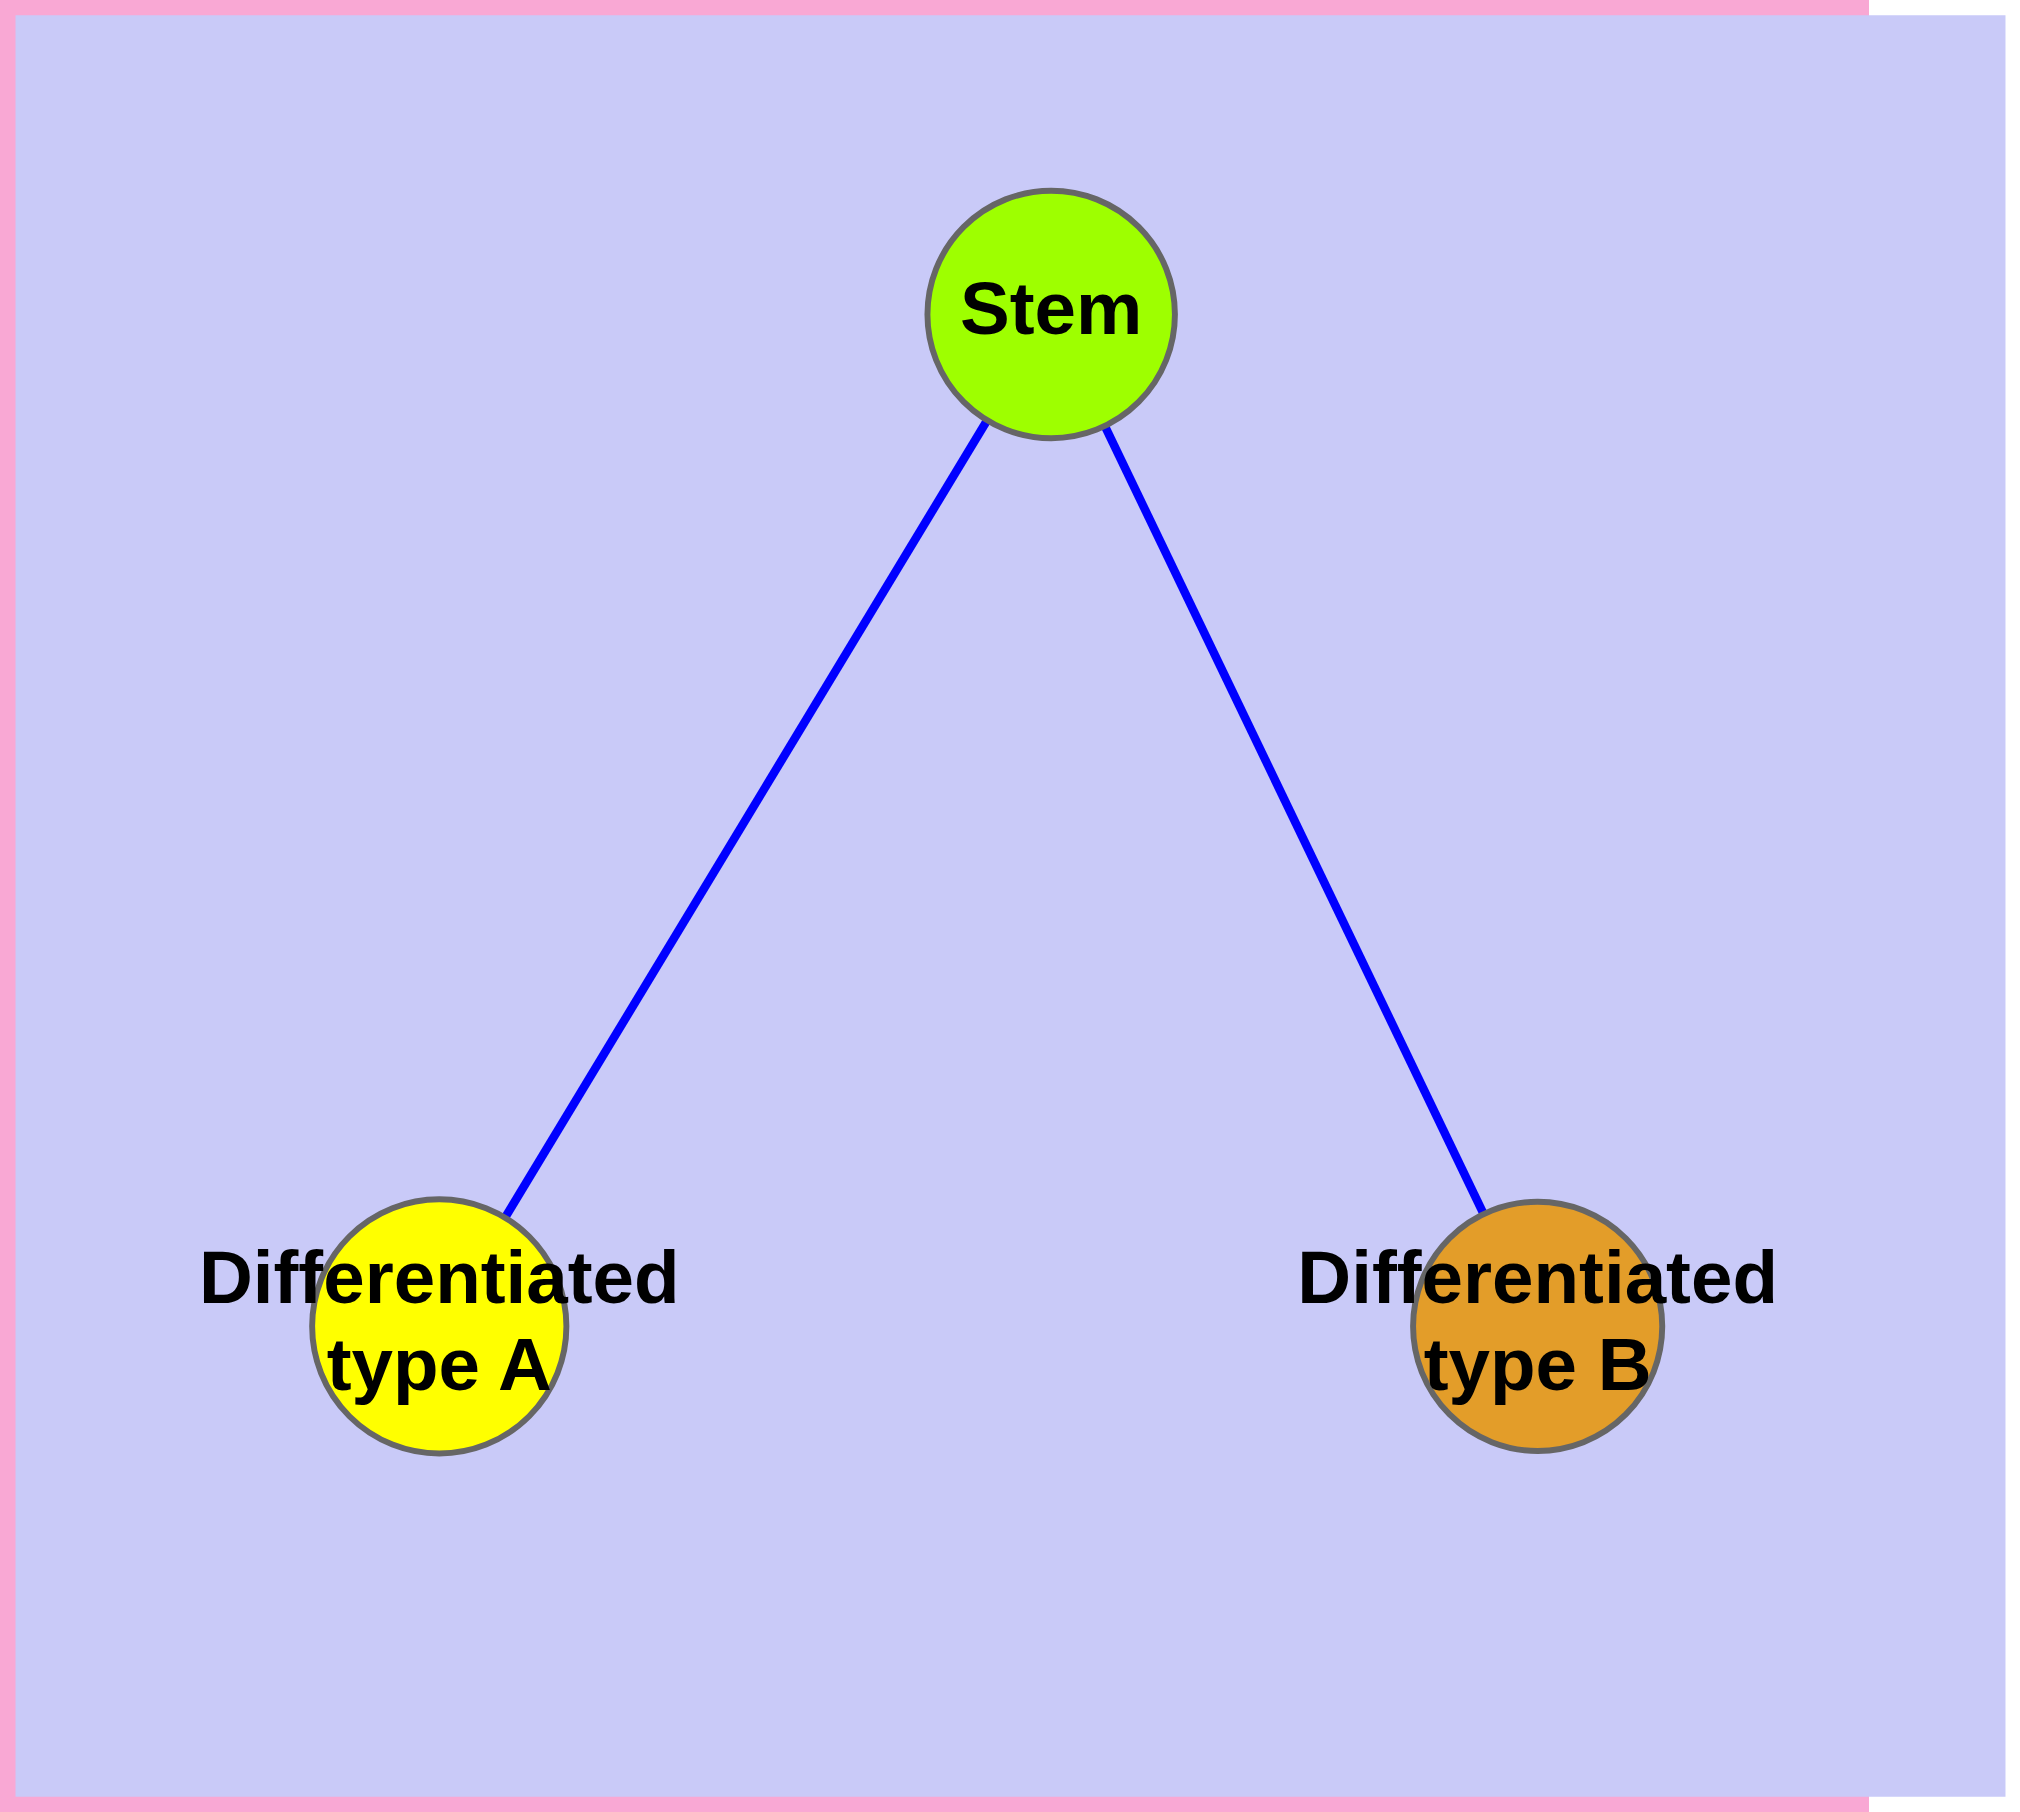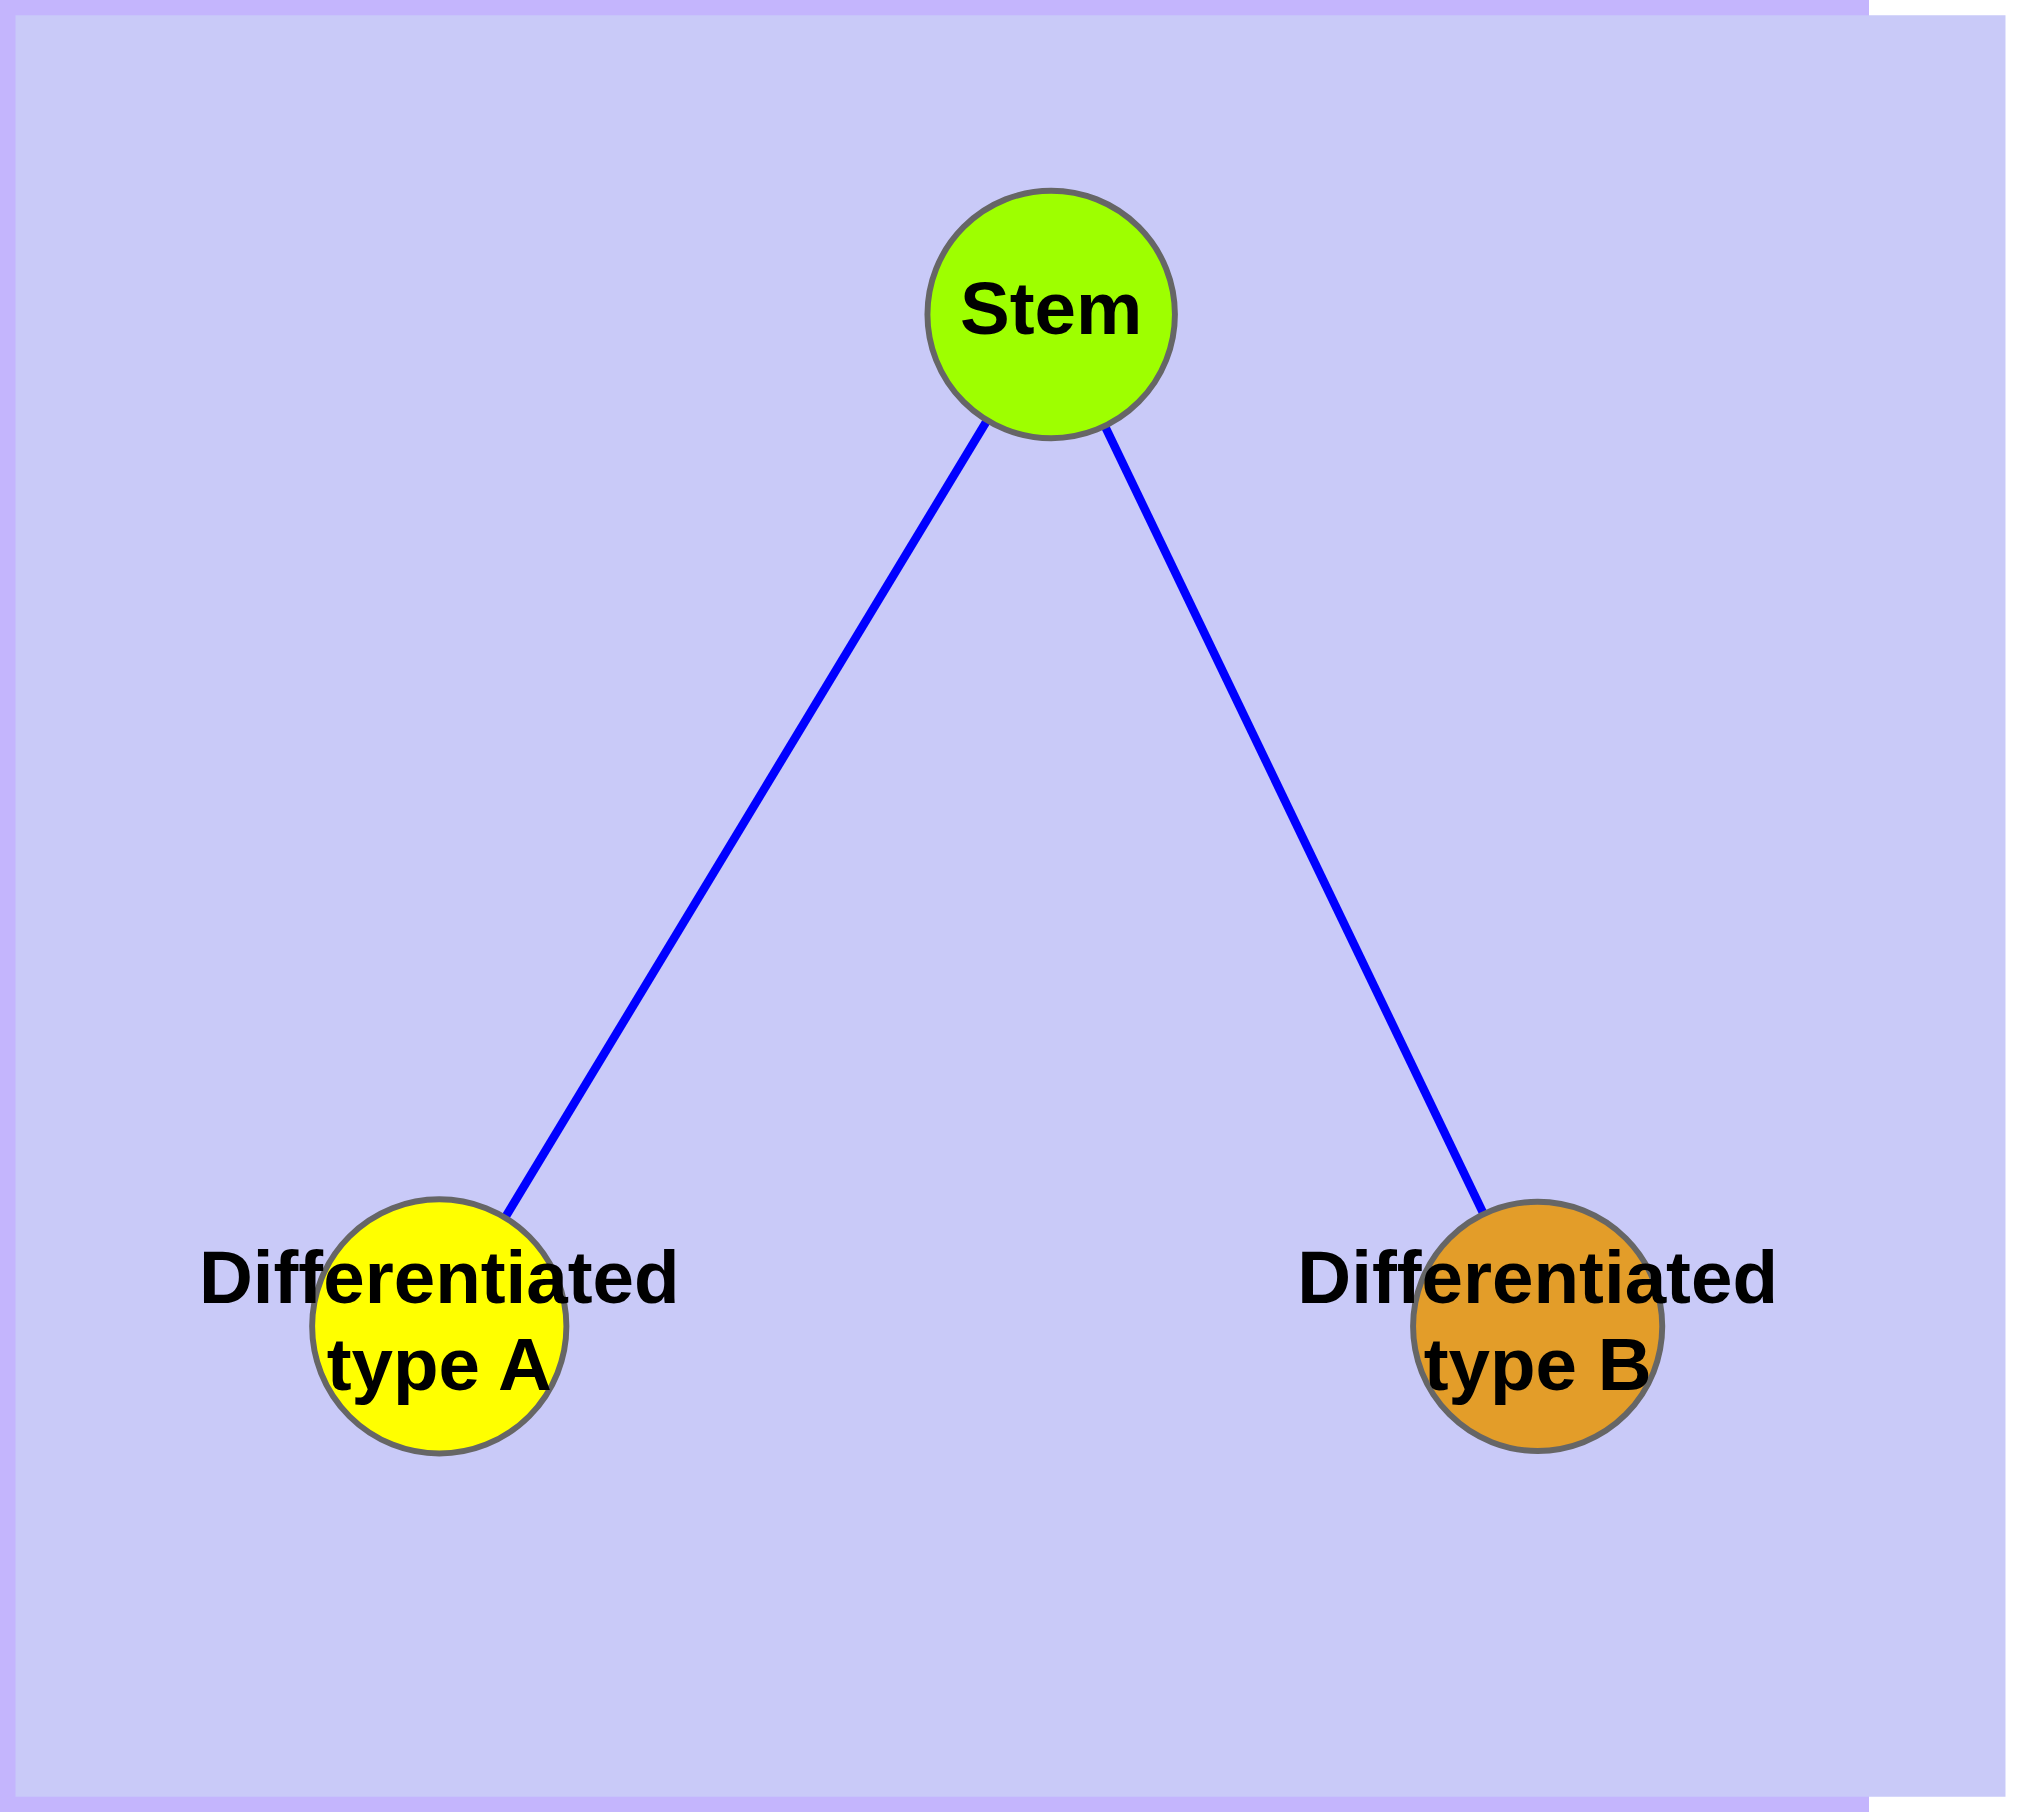--- a/index.html
+++ b/index.html
@@ -10,21 +10,21 @@
   body {
     width: 2021px;
     height: 1812px;
     overflow: hidden;
     font-family: "Liberation Sans", sans-serif;
   }
   #graph-canvas {
     position: relative;
     width: 1869px;
     height: 1812px;
-    background: #c4b5fd;
+    background: #f9a8d4;
   }
   #graph-svg {
     position: absolute;
     top: 0;
     left: 0;
     width: 2021px;
     height: 1812px;
     display: block;
   }
   .node-label {

